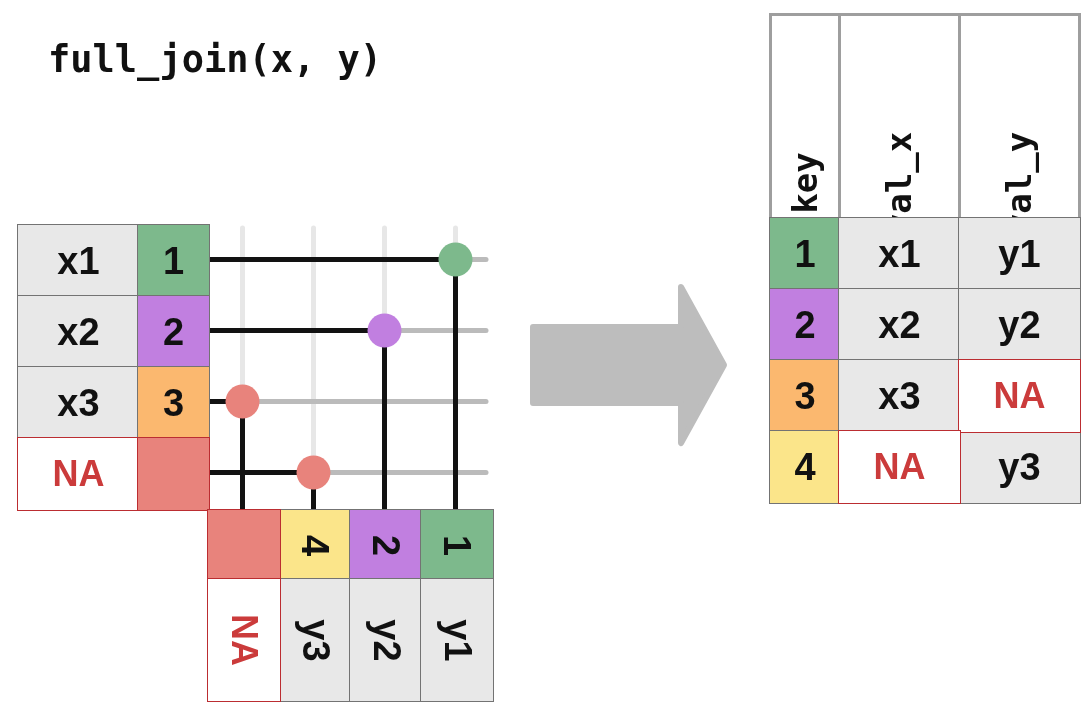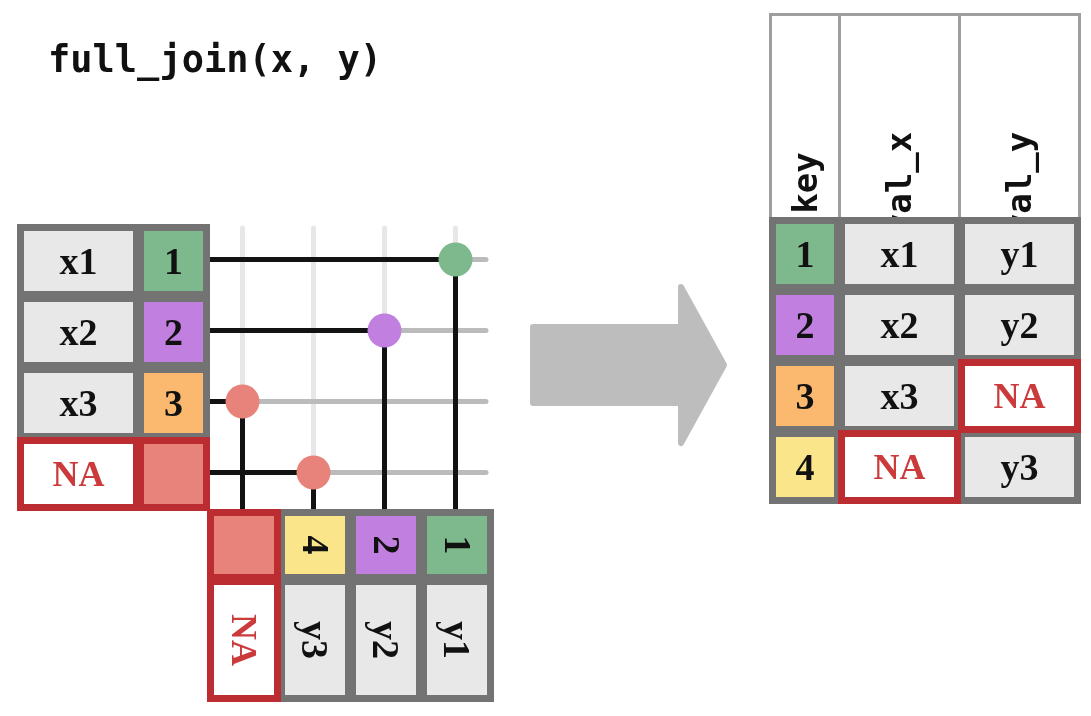--- a/index.html
+++ b/index.html
@@ -3,23 +3,23 @@
 <meta charset="utf-8">
 <style>
   html,body{margin:0;padding:0;background:#fff;}
   #canvas{position:relative;width:1091px;height:716px;background:#ffffff;overflow:hidden;
           font-family:"Liberation Sans",sans-serif;}
   #title{position:absolute;left:48px;top:38px;font-family:"DejaVu Sans Mono",monospace;
          font-size:37px;font-weight:600;color:#111;white-space:nowrap;}
   svg.overlay{position:absolute;left:0;top:0;z-index:0;}
 
   
-  .cell{box-sizing:border-box;border:7px solid #737373;display:flex;align-items:center;
+  .cell{box-sizing:border-box;border:1px solid #737373;display:flex;align-items:center;
         justify-content:center;background:#e8e8e8;color:#111;font-size:38px;font-weight:600;
-        position:relative;z-index:1;font-family:Liberation Serif, serif;}
+        position:relative;z-index:1;}
   .cell.na{border-color:#bb2d31;background:#ffffff;color:#cb3b3b;font-weight:700;
            font-size:36px;z-index:3;}
 
   
   #x-table{position:absolute;left:17px;top:224px;z-index:1;display:flex;flex-direction:column;}
   #x-table .xrow{display:flex;margin-bottom:-3px;}
   #x-table .val{width:123px;height:74px;margin-right:-3px;}
   #x-table .key{width:73px;height:74px;}
 
   

